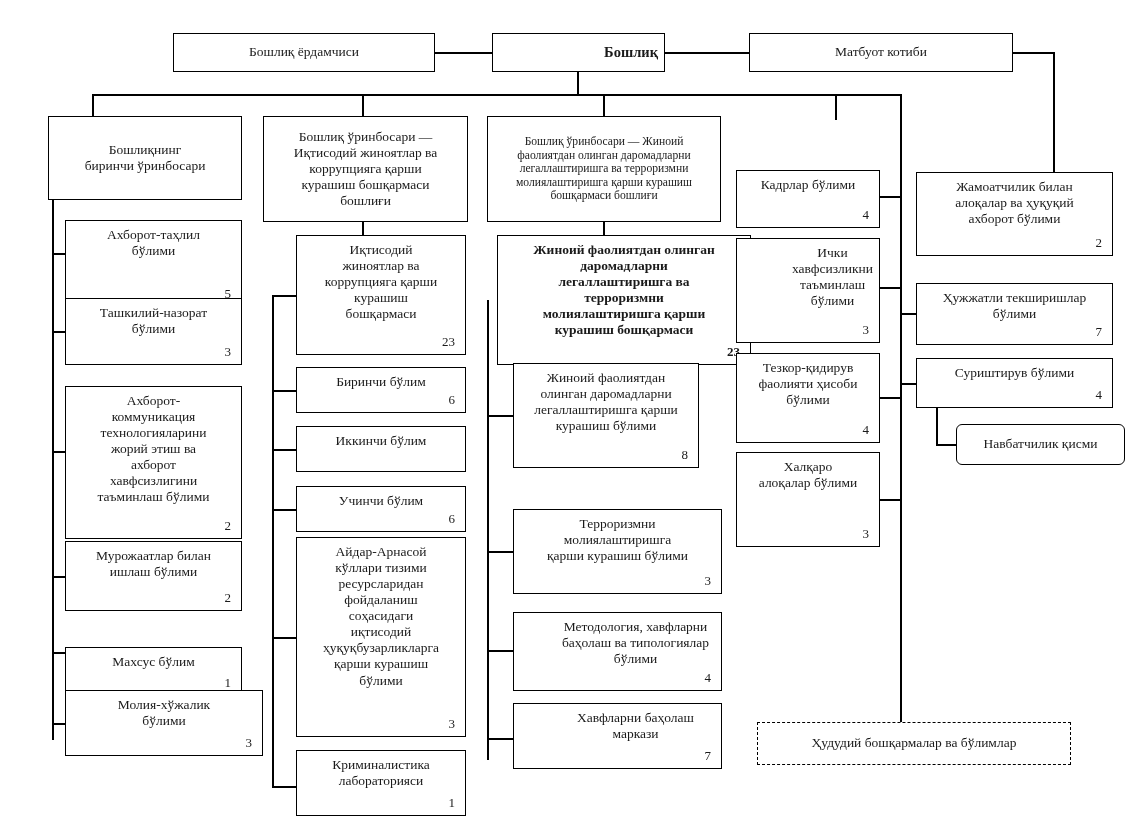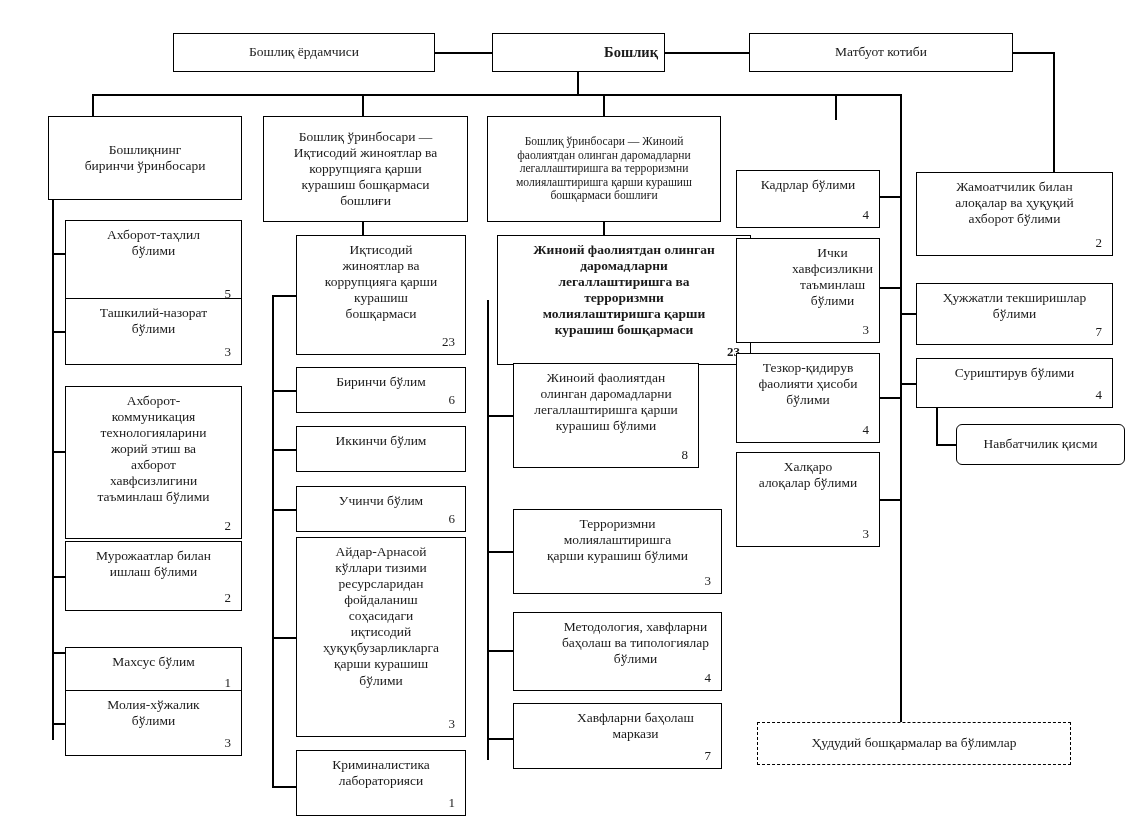--- a/index.html
+++ b/index.html
@@ -132,21 +132,21 @@
     <span class="count">2</span>
   </div>
   <div class="line h" style="left:52px; top:576px; width:13px;"></div>
 
   <div class="node" style="left:65px; top:628px; width:177px; height:49px;margin-top:19px;">
     <span class="label">Махсус бўлим</span>
     <span class="count">1</span>
   </div>
   <div class="line h" style="left:52px; top:652px; width:13px;"></div>
 
-  <div class="node" style="left:65px; top:690px; width:177px; height:66px;">
+  <div class="node" style="left:65px; top:690px; width:198px; height:66px;">
     <span class="label">Молия-хўжалик
 бўлими</span>
     <span class="count">3</span>
   </div>
   <div class="line h" style="left:52px; top:723px; width:13px;"></div>
 
   <div class="node center" style="left:263px; top:116px; width:205px; height:106px;">
     <span class="label">Бошлиқ ўринбосари —
 Иқтисодий жиноятлар ва
 коррупцияга қарши

